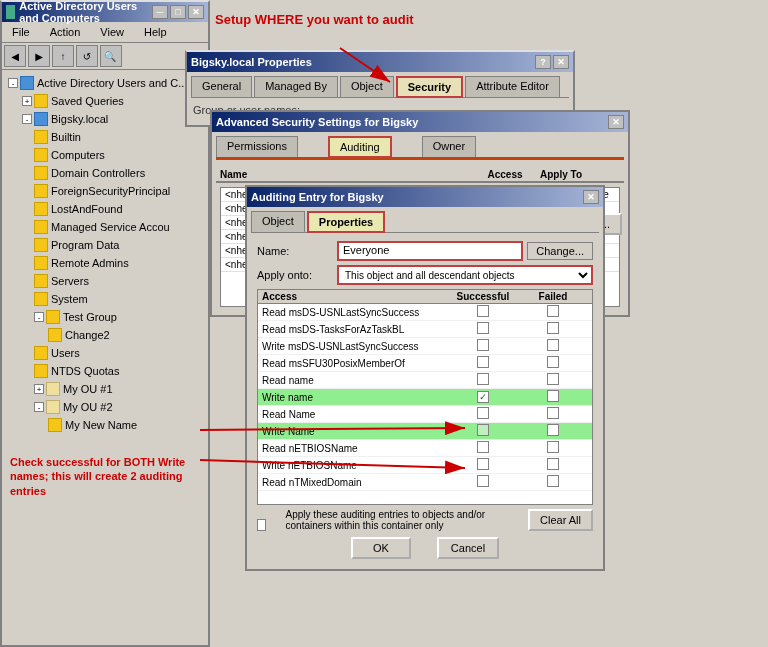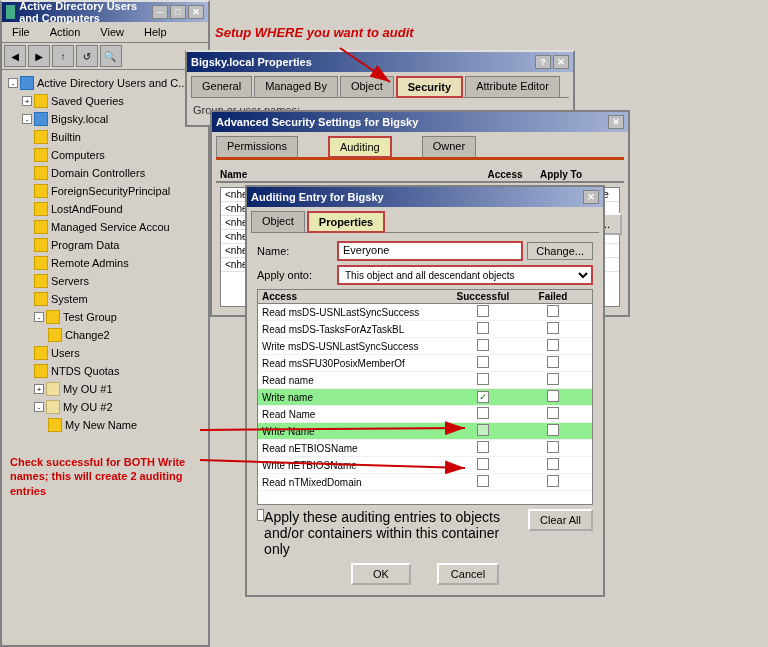--- a/index.html
+++ b/index.html
@@ -107,21 +107,21 @@
     .access-row.highlighted { background: #90ee90; }
     .access-row .ac1 { flex: 1; font-size: 10px; }
     .access-row .ac2 { width: 70px; text-align: center; }
     .access-row .ac3 { width: 70px; text-align: center; }
 
     .checkbox { width: 12px; height: 12px; border: 1px solid #808080; background: white; display: inline-flex; align-items: center; justify-content: center; font-size: 9px; margin: 0 auto; }
     .checkbox.checked { color: #006600; }
 
     .bottom-row { display: flex; align-items: flex-start; margin: 4px 6px; gap: 6px; }
     .apply-check-area { flex: 1; }
-    .apply-check-row { display: flex; align-items: flex-start; gap: 0; font-size: 14px; }
+    .apply-check-row { display: flex; align-items: flex-end; gap: 20px; font-size: 10px; }
     .clear-all-btn { padding: 3px 10px; background: #d4d0c8; border: 2px outset #fff; cursor: pointer; font-size: 11px; white-space: nowrap; }
 
     .ok-cancel-row { display: flex; justify-content: center; gap: 26px; margin: 6px; }
     .ok-btn { padding: 3px 20px; background: #d4d0c8; border: 2px outset #fff; cursor: pointer; font-size: 11px; }
     .cancel-btn { padding: 3px 12px; background: #d4d0c8; border: 2px outset #fff; cursor: pointer; font-size: 11px; }
 
     
     .annotation {
       position: absolute; color: #cc0000; font-weight: bold; font-size: 13px;
       pointer-events: none; z-index: 100;
@@ -422,21 +422,21 @@
       </div>
       <button class="clear-all-btn">Clear All</button>
     </div>
     <div class="ok-cancel-row">
       <button class="ok-btn">OK</button>
       <button class="cancel-btn">Cancel</button>
     </div>
   </div>
 </div>
 
-<div class="annotation" style="top: 25px; left: 215px; font-style: italic;">
+<div class="annotation" style="top: 12px; left: 215px;">
   <span>Setup WHERE you want to audit</span>
 </div>
 <div class="annotation" style="top: 455px; left: 10px; font-size: 11px; width: 185px; line-height: 1.3;">
   <span>Check successful for BOTH Write names; this will create 2 auditing entries</span>
 </div>
 
 <svg style="position:absolute;top:0;left:0;width:768px;height:647px;pointer-events:none;z-index:99;">
 
   <defs>
     <marker id="arrowhead" markerWidth="10" markerHeight="7" refX="10" refY="3.5" orient="auto">

